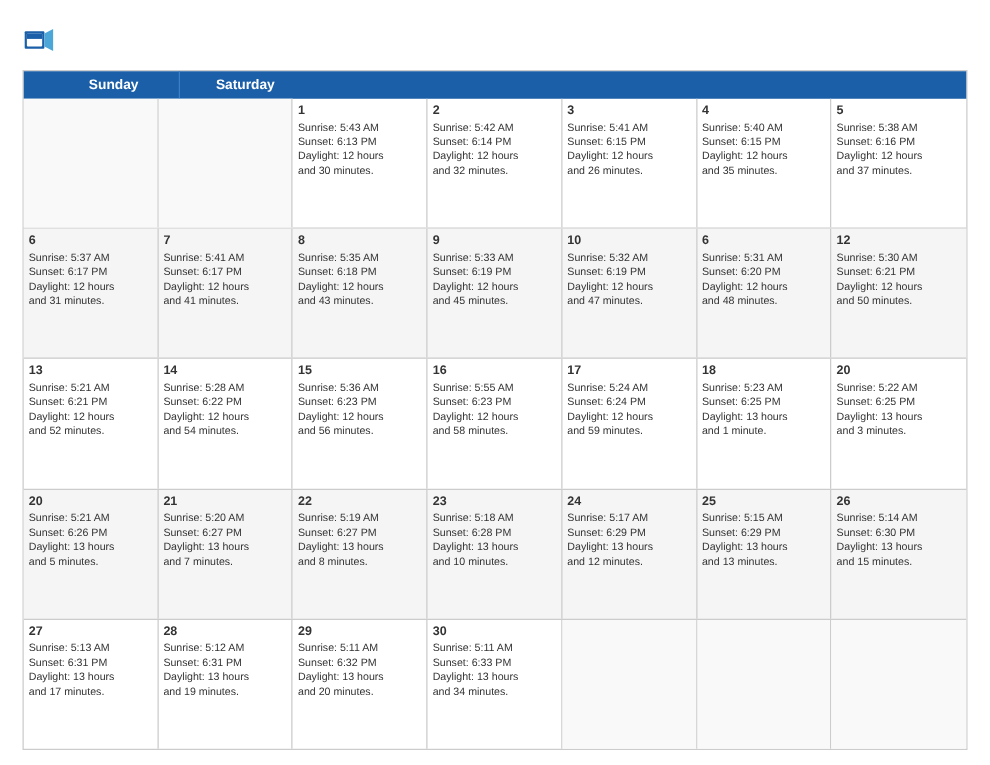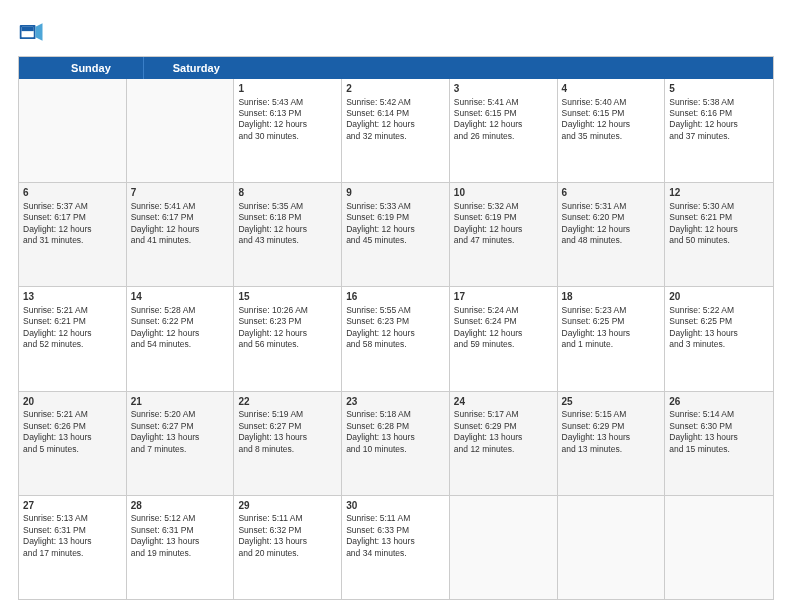--- a/index.html
+++ b/index.html
@@ -151,21 +151,21 @@
           <div class="cal-cell"><span class="day-num">7</span><span>Sunrise: 5:41 AM</span><br><span>Sunset: 6:17 PM</span><br><span>Daylight: 12 hours</span><br><span>and 41 minutes.</span></div>
           <div class="cal-cell"><span class="day-num">8</span><span>Sunrise: 5:35 AM</span><br><span>Sunset: 6:18 PM</span><br><span>Daylight: 12 hours</span><br><span>and 43 minutes.</span></div>
           <div class="cal-cell"><span class="day-num">9</span><span>Sunrise: 5:33 AM</span><br><span>Sunset: 6:19 PM</span><br><span>Daylight: 12 hours</span><br><span>and 45 minutes.</span></div>
           <div class="cal-cell"><span class="day-num">10</span><span>Sunrise: 5:32 AM</span><br><span>Sunset: 6:19 PM</span><br><span>Daylight: 12 hours</span><br><span>and 47 minutes.</span></div>
           <div class="cal-cell"><span class="day-num">6</span><span>Sunrise: 5:31 AM</span><br><span>Sunset: 6:20 PM</span><br><span>Daylight: 12 hours</span><br><span>and 48 minutes.</span></div>
           <div class="cal-cell"><span class="day-num">12</span><span>Sunrise: 5:30 AM</span><br><span>Sunset: 6:21 PM</span><br><span>Daylight: 12 hours</span><br><span>and 50 minutes.</span></div>
         </div>
         <div class="cal-row">
           <div class="cal-cell"><span class="day-num">13</span><span>Sunrise: 5:21 AM</span><br><span>Sunset: 6:21 PM</span><br><span>Daylight: 12 hours</span><br><span>and 52 minutes.</span></div>
           <div class="cal-cell"><span class="day-num">14</span><span>Sunrise: 5:28 AM</span><br><span>Sunset: 6:22 PM</span><br><span>Daylight: 12 hours</span><br><span>and 54 minutes.</span></div>
-          <div class="cal-cell"><span class="day-num">15</span><span>Sunrise: 10:26 AM</span><br><span>Sunset: 6:23 PM</span><br><span>Daylight: 12 hours</span><br><span>and 56 minutes.</span></div>
+          <div class="cal-cell"><span class="day-num">15</span><span>Sunrise: 5:36 AM</span><br><span>Sunset: 6:23 PM</span><br><span>Daylight: 12 hours</span><br><span>and 56 minutes.</span></div>
           <div class="cal-cell"><span class="day-num">16</span><span>Sunrise: 5:55 AM</span><br><span>Sunset: 6:23 PM</span><br><span>Daylight: 12 hours</span><br><span>and 58 minutes.</span></div>
           <div class="cal-cell"><span class="day-num">17</span><span>Sunrise: 5:24 AM</span><br><span>Sunset: 6:24 PM</span><br><span>Daylight: 12 hours</span><br><span>and 59 minutes.</span></div>
           <div class="cal-cell"><span class="day-num">18</span><span>Sunrise: 5:23 AM</span><br><span>Sunset: 6:25 PM</span><br><span>Daylight: 13 hours</span><br><span>and 1 minute.</span></div>
           <div class="cal-cell"><span class="day-num">20</span><span>Sunrise: 5:22 AM</span><br><span>Sunset: 6:25 PM</span><br><span>Daylight: 13 hours</span><br><span>and 3 minutes.</span></div>
         </div>
         <div class="cal-row row-alt">
           <div class="cal-cell"><span class="day-num">20</span><span>Sunrise: 5:21 AM</span><br><span>Sunset: 6:26 PM</span><br><span>Daylight: 13 hours</span><br><span>and 5 minutes.</span></div>
           <div class="cal-cell"><span class="day-num">21</span><span>Sunrise: 5:20 AM</span><br><span>Sunset: 6:27 PM</span><br><span>Daylight: 13 hours</span><br><span>and 7 minutes.</span></div>
           <div class="cal-cell"><span class="day-num">22</span><span>Sunrise: 5:19 AM</span><br><span>Sunset: 6:27 PM</span><br><span>Daylight: 13 hours</span><br><span>and 8 minutes.</span></div>
           <div class="cal-cell"><span class="day-num">23</span><span>Sunrise: 5:18 AM</span><br><span>Sunset: 6:28 PM</span><br><span>Daylight: 13 hours</span><br><span>and 10 minutes.</span></div>

